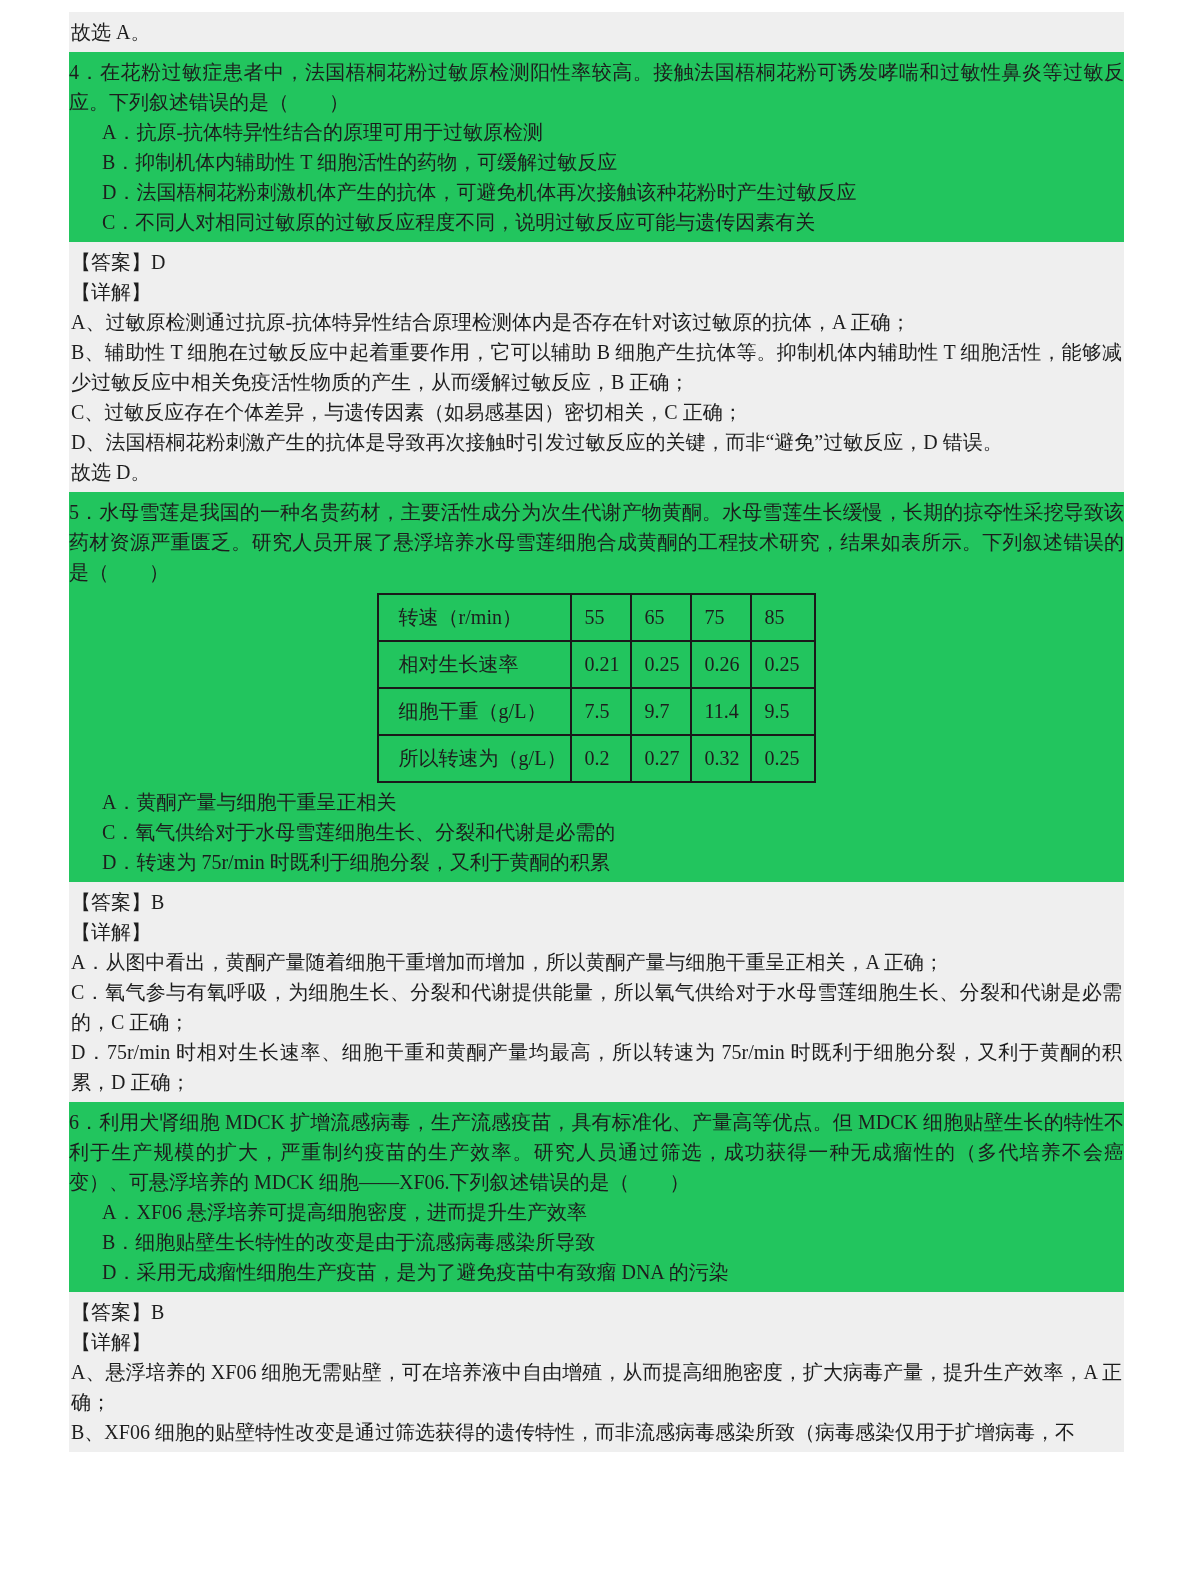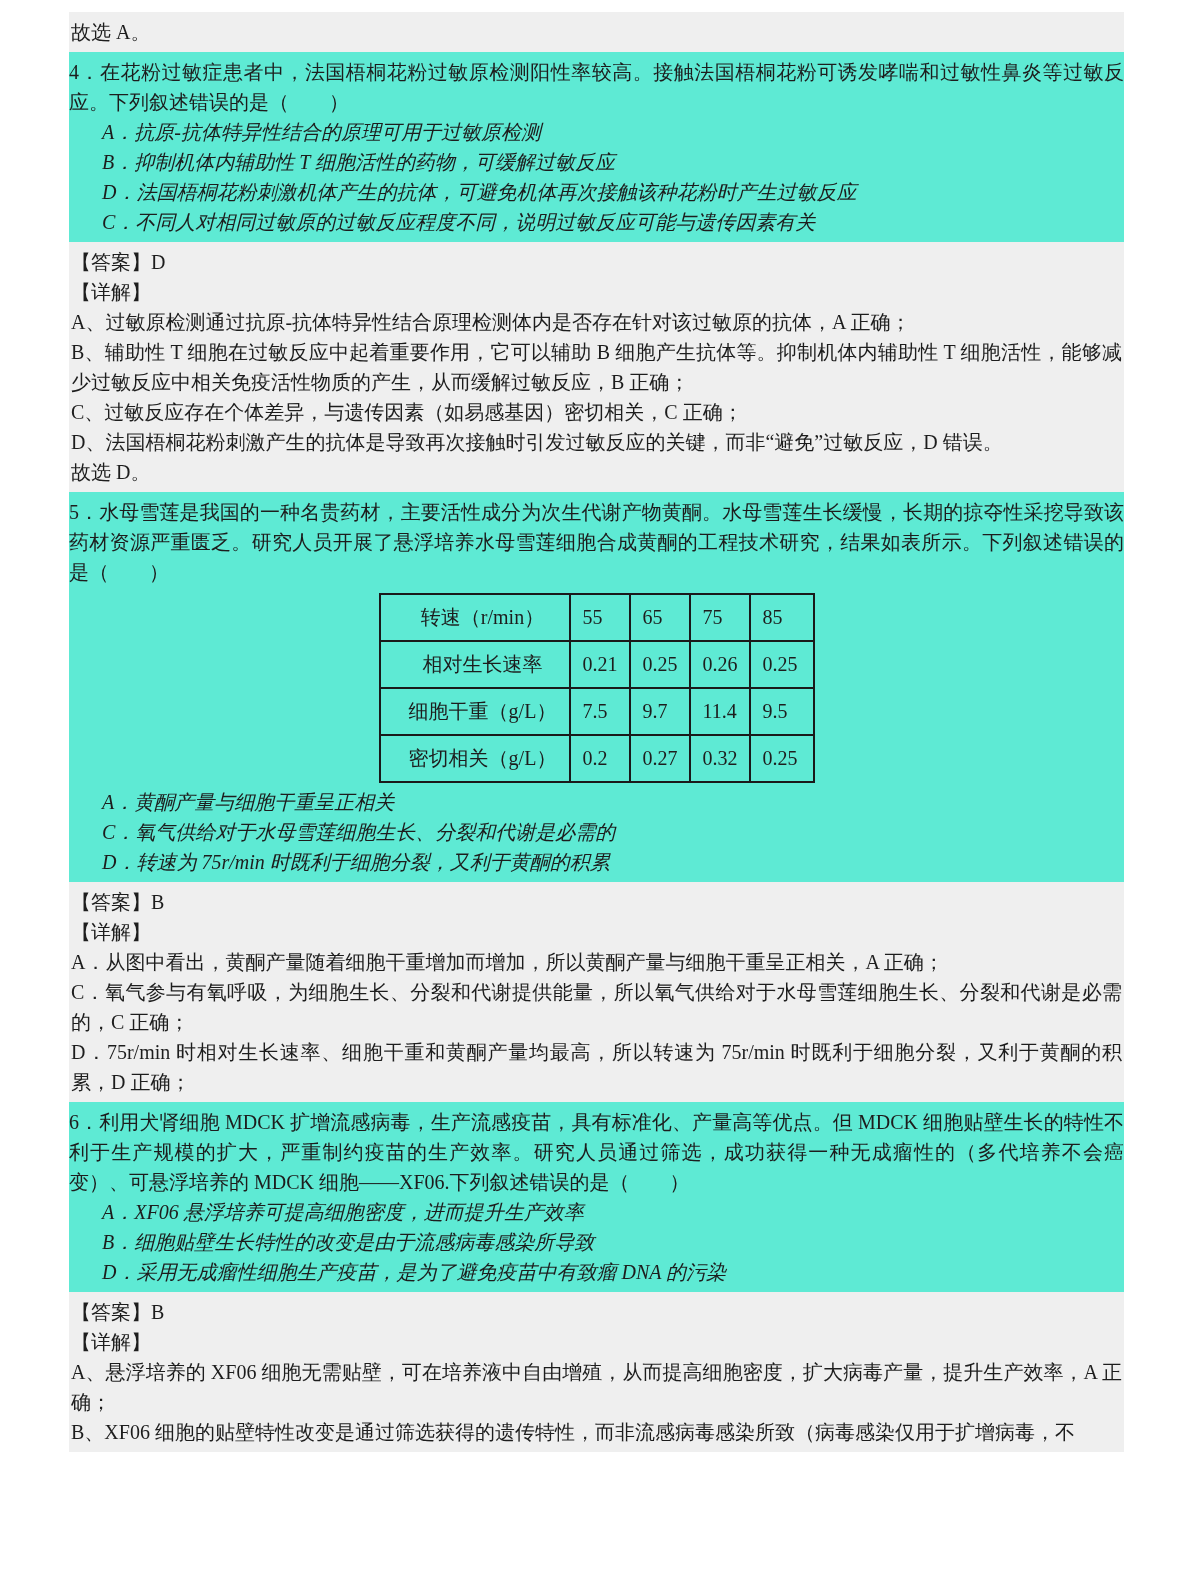--- a/index.html
+++ b/index.html
@@ -10,38 +10,38 @@
     overflow: hidden;
     font-family: "Liberation Serif", "DejaVu Serif", serif;
   }
   .page {
     width: 1190px; height: 1576px;
     padding: 12px 66px 0 69px;
     color: #1d1d1d;
     font-size: 20px;
   }
   p { margin: 0; line-height: 30px; text-align: justify; letter-spacing: 0; }
-  .qblock { padding: 5px 0; background: #5eead4; }
-  .opt { padding-left: 33px; font-style: italic; }
+  .qblock { padding: 5px 0; background: #22c55e; }
+  .opt { padding-left: 33px; }
   .band { background: #efefef; padding: 5px 2px; }
   table.exp {
     border-collapse: collapse;
     margin: 6px auto 4px auto;
     table-layout: fixed;
   }
   table.exp td {
     border: 2px solid #1a1a1a;
     height: 47px;
     font-size: 20px;
     padding: 0 4px 0 12px;
     text-align: left;
     vertical-align: middle;
     white-space: nowrap;
   }
-  table.exp td.label { padding-left: 20px; text-align: center; }
+  table.exp td.label { padding-left: 20px; }
 </style>
 </head>
 <body>
 
 <div class="page">
 
   <section class="band">
     <p>故选 A。</p>
   </section>
 
@@ -90,21 +90,21 @@
           <td>0.25</td>
         </tr>
         <tr>
           <td class="label">细胞干重（g/L）</td>
           <td>7.5</td>
           <td>9.7</td>
           <td>11.4</td>
           <td>9.5</td>
         </tr>
         <tr>
-          <td class="label">密切相关（g/L）</td>
+          <td class="label">所以转速为（g/L）</td>
           <td>0.2</td>
           <td>0.27</td>
           <td>0.32</td>
           <td>0.25</td>
         </tr>
       </tbody>
     </table>
 
     <p class="opt">A．黄酮产量与细胞干重呈正相关</p>
     <p class="opt">C．氧气供给对于水母雪莲细胞生长、分裂和代谢是必需的</p>

